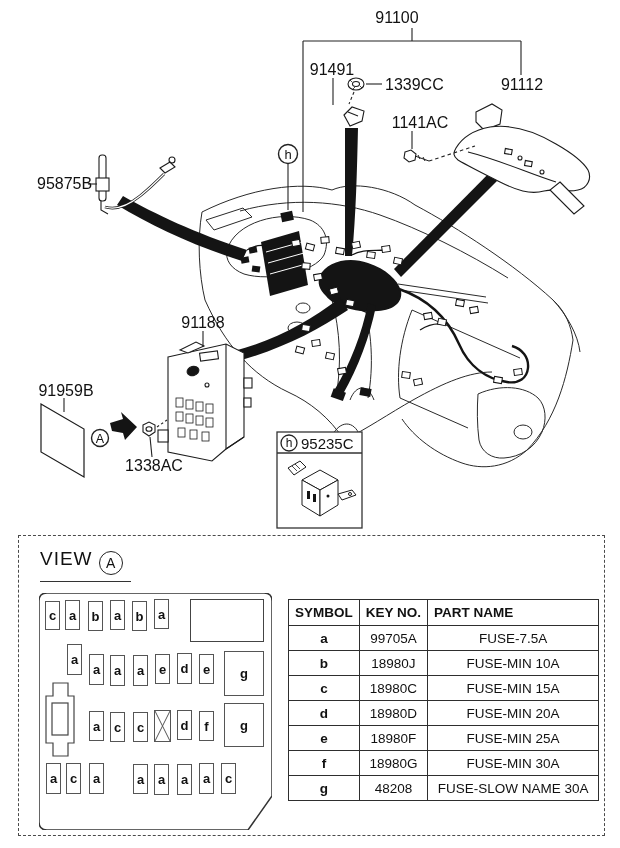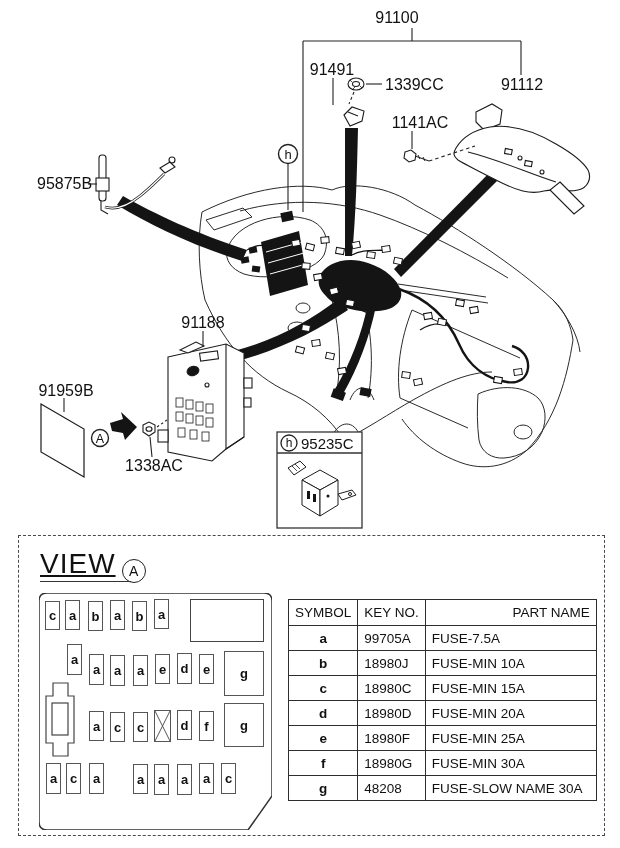--- a/index.html
+++ b/index.html
@@ -4,38 +4,38 @@
 <style>
   html,body{margin:0;padding:0;background:#fff;}
   .stage{position:relative;width:620px;height:848px;background:#fff;
          font-family:"Liberation Sans",sans-serif;color:#111;overflow:hidden;}
   svg text{font-family:"Liberation Sans",sans-serif;fill:#111;}
   .part-label{font-size:16px;}
   
   .view-box{position:absolute;left:18px;top:535px;width:585px;height:299px;
             border:1.5px dashed #4a4a4a;}
   .view-title{position:absolute;left:21px;top:12px;height:34px;}
-  .view-title .vt-text{font-size:28px;letter-spacing:1px;color:#111;text-decoration:underline;}
+  .view-title .vt-text{font-size:19px;letter-spacing:1px;color:#111;}
   .circle-marker{display:inline-block;width:22px;height:22px;border:1.6px solid #222;
                  border-radius:50%;text-align:center;line-height:22px;font-size:14px;
                  vertical-align:-3px;margin-left:6px;color:#111;}
   .title-underline{position:absolute;left:21px;top:45px;width:91px;border-top:1.4px solid #333;}
   .fuse-panel{position:absolute;left:20px;top:57px;width:233px;height:237px;}
   .fuse-cell{position:absolute;border:1.2px solid #555;display:flex;align-items:center;
              justify-content:center;font-size:13px;font-weight:bold;color:#111;
              background:transparent;box-sizing:border-box;}
   .big-slot{position:absolute;left:151px;top:6px;width:74px;height:43px;
             border:1.3px solid #444;box-sizing:border-box;}
   .fuse-table{position:absolute;left:269px;top:63px;border-collapse:collapse;}
   .fuse-table th,.fuse-table td{border:1.4px solid #2e2e2e;font-size:13.5px;
             padding:0 6px;height:24px;white-space:nowrap;}
-  .fuse-table th{font-weight:normal;height:25px;text-align:right;}
+  .fuse-table th{font-weight:bold;height:25px;text-align:left;}
   .fuse-table td.sym{width:54px;text-align:center;font-weight:bold;}
-  .fuse-table td.key{width:53px;}
-  .fuse-table td.name{width:158px;text-align:left;}
+  .fuse-table td.key{width:53px;text-align:center;}
+  .fuse-table td.name{width:158px;text-align:center;}
 </style>
 </head>
 <body>
 
 <div class="stage">
 
   
   <svg width="620" height="535" viewBox="0 0 620 535">
 
     <g fill="none" stroke="#2a2a2a" stroke-width="1">

